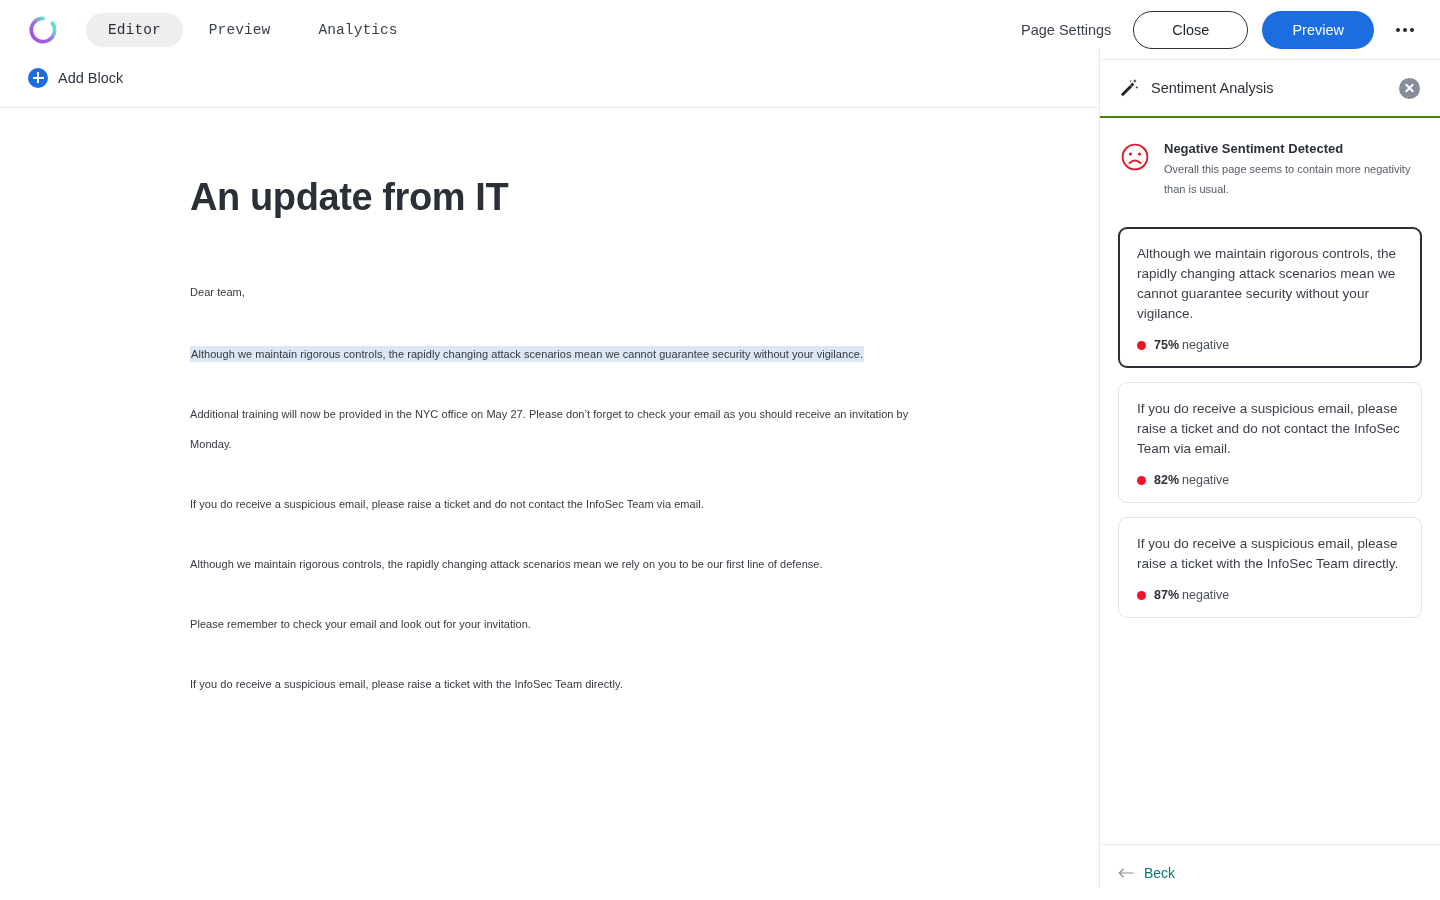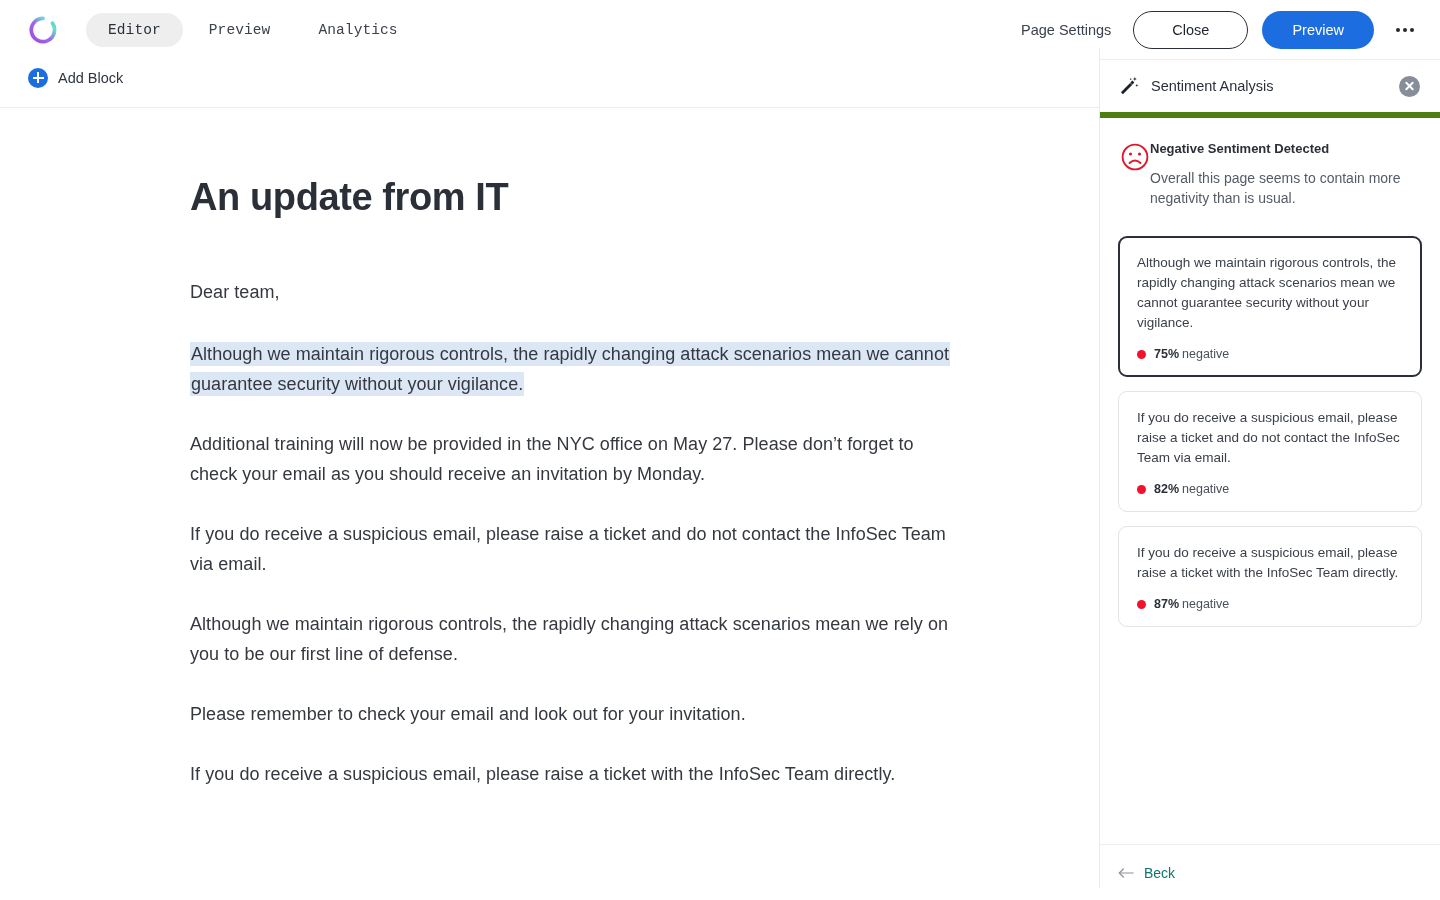--- a/index.html
+++ b/index.html
@@ -110,21 +110,21 @@
   .doc-inner { max-width: 760px; margin-left: 130px; }
   .doc-title {
     font-size: 38px;
     font-weight: bold;
     color: #2b3038;
     letter-spacing: -0.4px;
     margin-top: 68px;
     margin-bottom: 0;
   }
   .doc-p {
-    font-size: 18px;
+    font-size: 11px;
     line-height: 30px;
     color: #35393f;
     margin-top: 30px;
     letter-spacing: .05px;
   }
   .doc-p.first { margin-top: 58px; }
   .doc-p.highlight {
     background: #dce7f6;
     display: inline;
     box-decoration-break: clone;
@@ -135,21 +135,21 @@
 
   
   .sidebar {
     position: absolute; right: 0; top: 60px;
     width: 340px; height: 840px;
     background: #ffffff;
     display: flex; flex-direction: column;
   }
   .sb-header {
     height: 58px;
-    border-bottom: 6px solid #4d7c0f;
+    border-bottom: 2px solid #4d7c0f;
     display: flex; align-items: center;
     padding: 0 20px 0 18px;
     flex: 0 0 auto;
   }
   .wand-icon { width: 22px; height: 22px; flex: 0 0 auto; }
   .sb-title {
     font-size: 14.5px; color: #2b3038;
     margin-left: 11px;
   }
   .sb-close {
@@ -162,24 +162,24 @@
     content: ""; position: absolute;
     left: 5px; top: 9.5px;
     width: 11px; height: 2px;
     background: #fff; border-radius: 1px;
   }
   .sb-close::before { transform: rotate(45deg); }
   .sb-close::after  { transform: rotate(-45deg); }
 
   .sb-body { flex: 1 1 auto; overflow: hidden; padding: 0 18px; }
 
-  .alert { display: flex; margin-top: 22px; padding-left: 2px; }
+  .alert { display: flex; gap: 14px; margin-top: 22px; padding-left: 2px; }
   .sad-icon { width: 30px; height: 30px; flex: 0 0 auto; margin-top: 2px; }
   .alert-title { font-size: 13px; font-weight: bold; color: #2b3038; line-height: 18px; }
-  .alert-desc { font-size: 14px; color: #555b66; line-height: 20px; margin-top: 10px; }
+  .alert-desc { font-size: 11px; color: #555b66; line-height: 20px; margin-top: 1px; }
 
   .cards { margin-top: 28px; display: flex; flex-direction: column; gap: 14px; }
   .card {
     border: 1px solid #e3e4e7;
     border-radius: 9px;
     padding: 16px 18px 15px 18px;
     cursor: pointer;
     background: #fff;
   }
   .card.selected { border: 2px solid #2b3038; padding: 15px 17px 14px 17px; }

